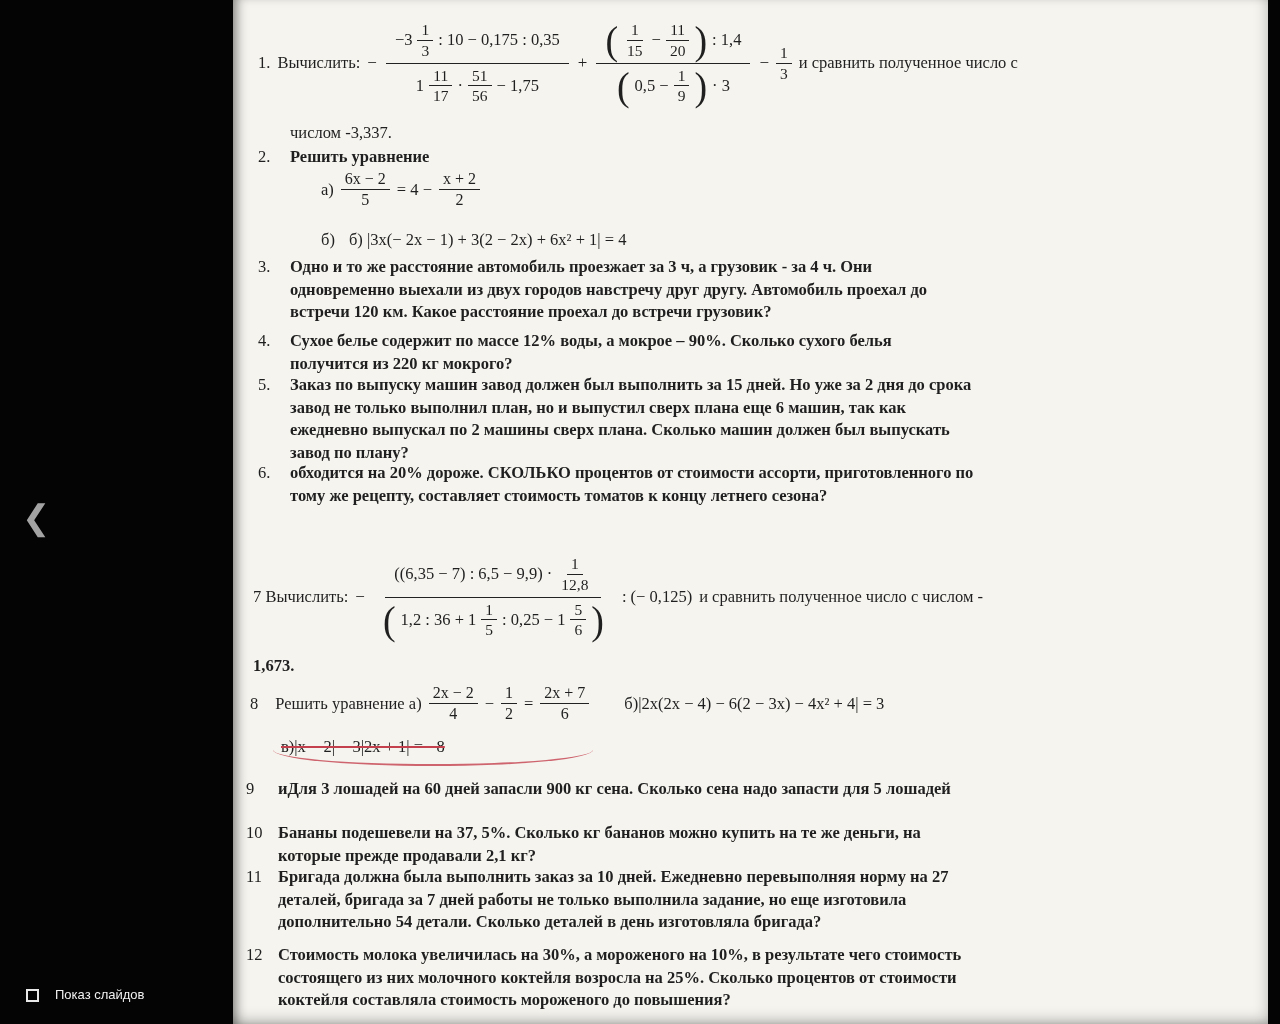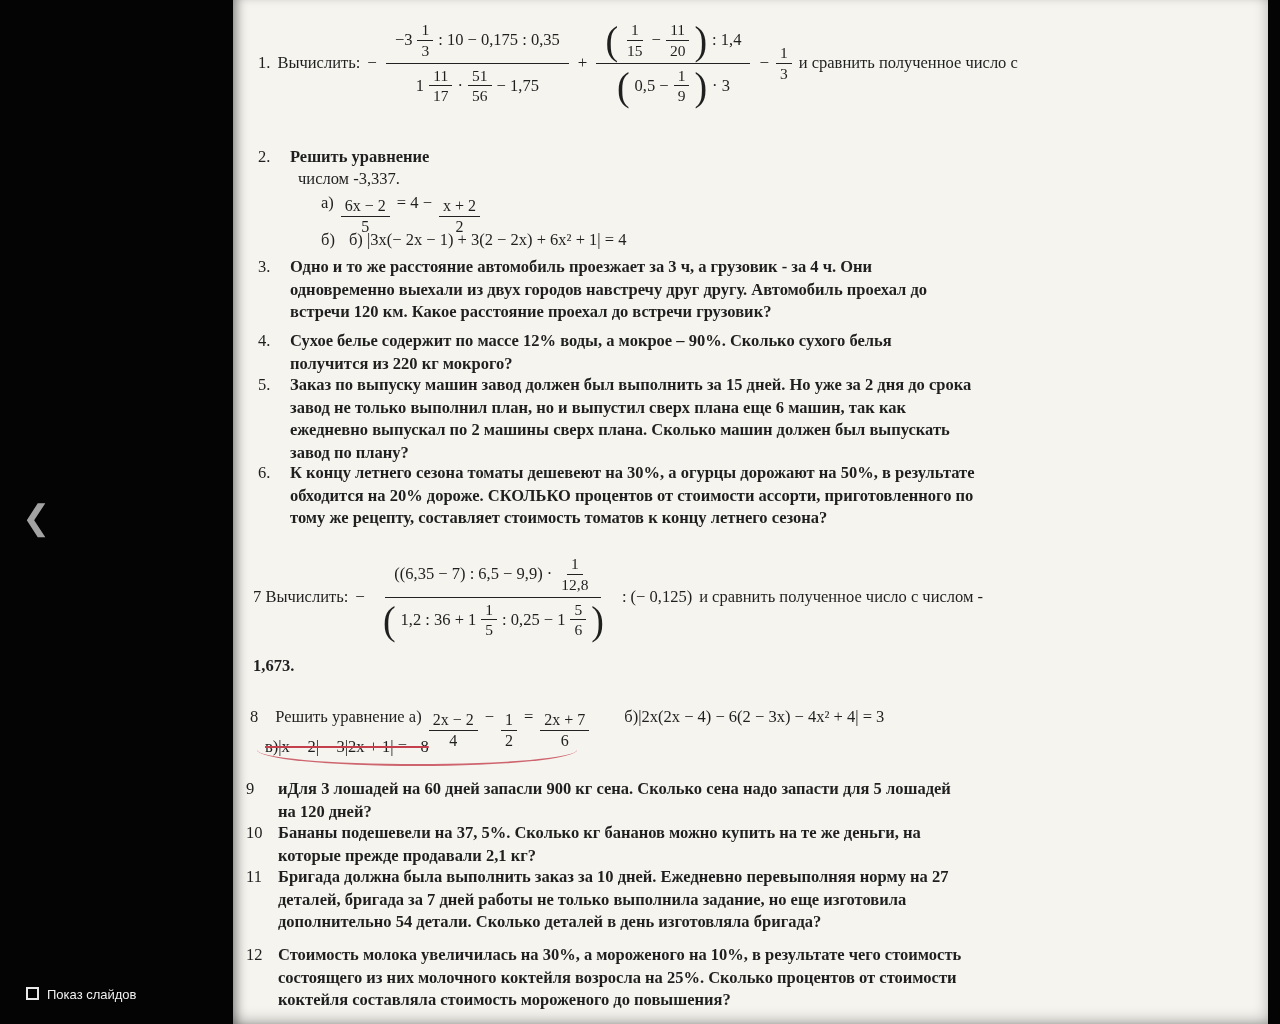--- a/index.html
+++ b/index.html
@@ -5,48 +5,48 @@
   * { margin:0; padding:0; box-sizing:border-box; }
   html,body { width:1280px; height:1024px; background:#000; overflow:hidden; }
   .stage { position:relative; width:1280px; height:1024px; background:#040404; font-family:"Liberation Sans",sans-serif; }
 
   
   .page-indicator { position:absolute; right:58px; top:21px; color:#e9e9e9; font-size:13px; letter-spacing:1px; }
   .close-btn { position:absolute; right:20px; top:13px; color:#dedede; font-size:19px; font-weight:700; cursor:pointer; }
   .nav { position:absolute; top:500px; font-size:34px; line-height:1; cursor:pointer; user-select:none; }
   .nav.prev { left:22px; color:#a3a3a3; }
   .nav.next { left:1233px; color:#565656; }
-  .slideshow { position:absolute; left:26px; top:987px; display:flex; align-items:flex-start; gap:8px; color:#f1f1f1; font-size:13px; cursor:pointer; }
+  .slideshow { position:absolute; left:26px; top:987px; display:flex; align-items:flex-end; gap:16px; color:#f1f1f1; font-size:13px; cursor:pointer; }
   .checkbox { width:13px; height:13px; border:2px solid #e9e9e9; background:transparent; }
 
   
   .page { position:absolute; left:233px; top:0; width:1035px; height:1024px;
           background:#f5f4ef;
           box-shadow: inset 9px 0 12px -6px rgba(0,0,0,.5), inset -6px -9px 16px -8px rgba(0,0,0,.33);
           color:#1f1f1f; font-family:"Liberation Serif",serif; font-size:16.5px; }
 
   .prob { position:absolute; display:flex; }
   .pnum { flex:0 0 32px; line-height:22.5px; }
   .plines div { line-height:22.5px;font-weight:bold; }
   .plainline { position:absolute; line-height:22px; }
 
   .frow { position:absolute; display:flex; align-items:center; gap:7px; }
   .op { font-size:17px; }
 
   .frac { display:inline-flex; flex-direction:column; align-items:center; line-height:1.15; font-size:15.5px; text-align:center; }
   .frac .fn { padding:0 4px 1px; border-bottom:1.3px solid #222; }
   .frac .fd { padding:1px 4px 0; }
-  .frac.md { font-size:16px;margin-top:27px; }
+  .frac.md { font-size:16px; }
 
   .bigfrac { display:inline-flex; flex-direction:column; align-items:center; margin:0 2px; }
   .bf-row { display:inline-flex; align-items:center; gap:5px; padding:3px 9px; }
   .bf-num { border-bottom:1.4px solid #222; }
   .bp { font-size:38px; font-weight:300; line-height:1; transform:scaleY(1.08); font-family:"Liberation Serif",serif; }
 
-  .crossed { position:absolute; left:32px; top:737px; }
+  .crossed { position:absolute; left:48px; top:737px; }
   .crossed .txt { text-decoration:line-through; text-decoration-thickness:2px; text-decoration-color:#c4404d; }
   .red-arc { position:absolute; left:-8px; top:13px; width:320px; height:16px;
              border-bottom:2px solid rgba(196,64,77,.8); border-radius:0 0 50% 50% / 0 0 16px 16px; }
 </style>
 </head>
 <body>
 
 <div class="stage">
 
   <span class="page-indicator">1 / 2</span>
@@ -124,21 +124,21 @@
         </span>
       </span>
 
       <span class="op">−</span>
       <span class="frac">
         <span class="fn">1</span>
         <span class="fd">3</span>
       </span>
       <span>и сравнить полученное число с</span>
     </div>
-    <div class="plainline" style="left:65px; top:122px;margin-top:46px;">числом -3,337.</div>
+    <div class="plainline" style="left:57px; top:122px;">числом -3,337.</div>
 
     <div class="prob" style="left:25px; top:146px;">
       <span class="pnum">2.</span>
       <div class="plines">
           <div>Решить уравнение</div>
         </div>
     </div>
     <div class="frow" style="left:88px; top:170px;">
       <span>а)</span>
       <span class="frac md">
@@ -179,21 +179,20 @@
         <div>Заказ по выпуску машин завод должен был выполнить за 15 дней. Но уже за 2 дня до срока</div>
         <div>завод не только выполнил план, но и выпустил сверх плана еще 6 машин, так как</div>
         <div>ежедневно выпускал по 2 машины сверх плана. Сколько машин должен был выпускать</div>
         <div>завод по плану?</div>
       </div>
     </div>
 
     <div class="prob" style="left:25px; top:462px;">
       <span class="pnum">6.</span>
       <div class="plines">
-        <div>К концу летнего сезона томаты дешевеют на 30%, а огурцы дорожают на 50%, в результате</div>
         <div>обходится на 20% дороже. СКОЛЬКО процентов от стоимости ассорти, приготовленного по</div>
         <div>тому же рецепту, составляет стоимость томатов к концу летнего сезона?</div>
       </div>
     </div>
 
     <div class="frow" style="left:20px; top:552px;">
       <span>7 Вычислить:</span>
       <span class="op">−</span>
       <span class="bigfrac">
         <span class="bf-row bf-num">
@@ -244,21 +243,20 @@
     </div>
     <div class="crossed">
       <span class="txt">в)|x − 2| − 3|2x + 1| = −8</span>
       <span class="red-arc"></span>
     </div>
 
     <div class="prob" style="left:13px; top:778px;">
       <span class="pnum">9</span>
       <div class="plines">
         <div>иДля 3 лошадей на 60 дней запасли 900 кг сена. Сколько сена надо запасти для 5 лошадей</div>
-        <div>на 120 дней?</div>
       </div>
     </div>
 
     <div class="prob" style="left:13px; top:822px;">
       <span class="pnum">10</span>
       <div class="plines">
         <div>Бананы подешевели на 37, 5%. Сколько кг бананов можно купить на те же деньги, на</div>
         <div>которые прежде продавали 2,1 кг?</div>
       </div>
     </div>

